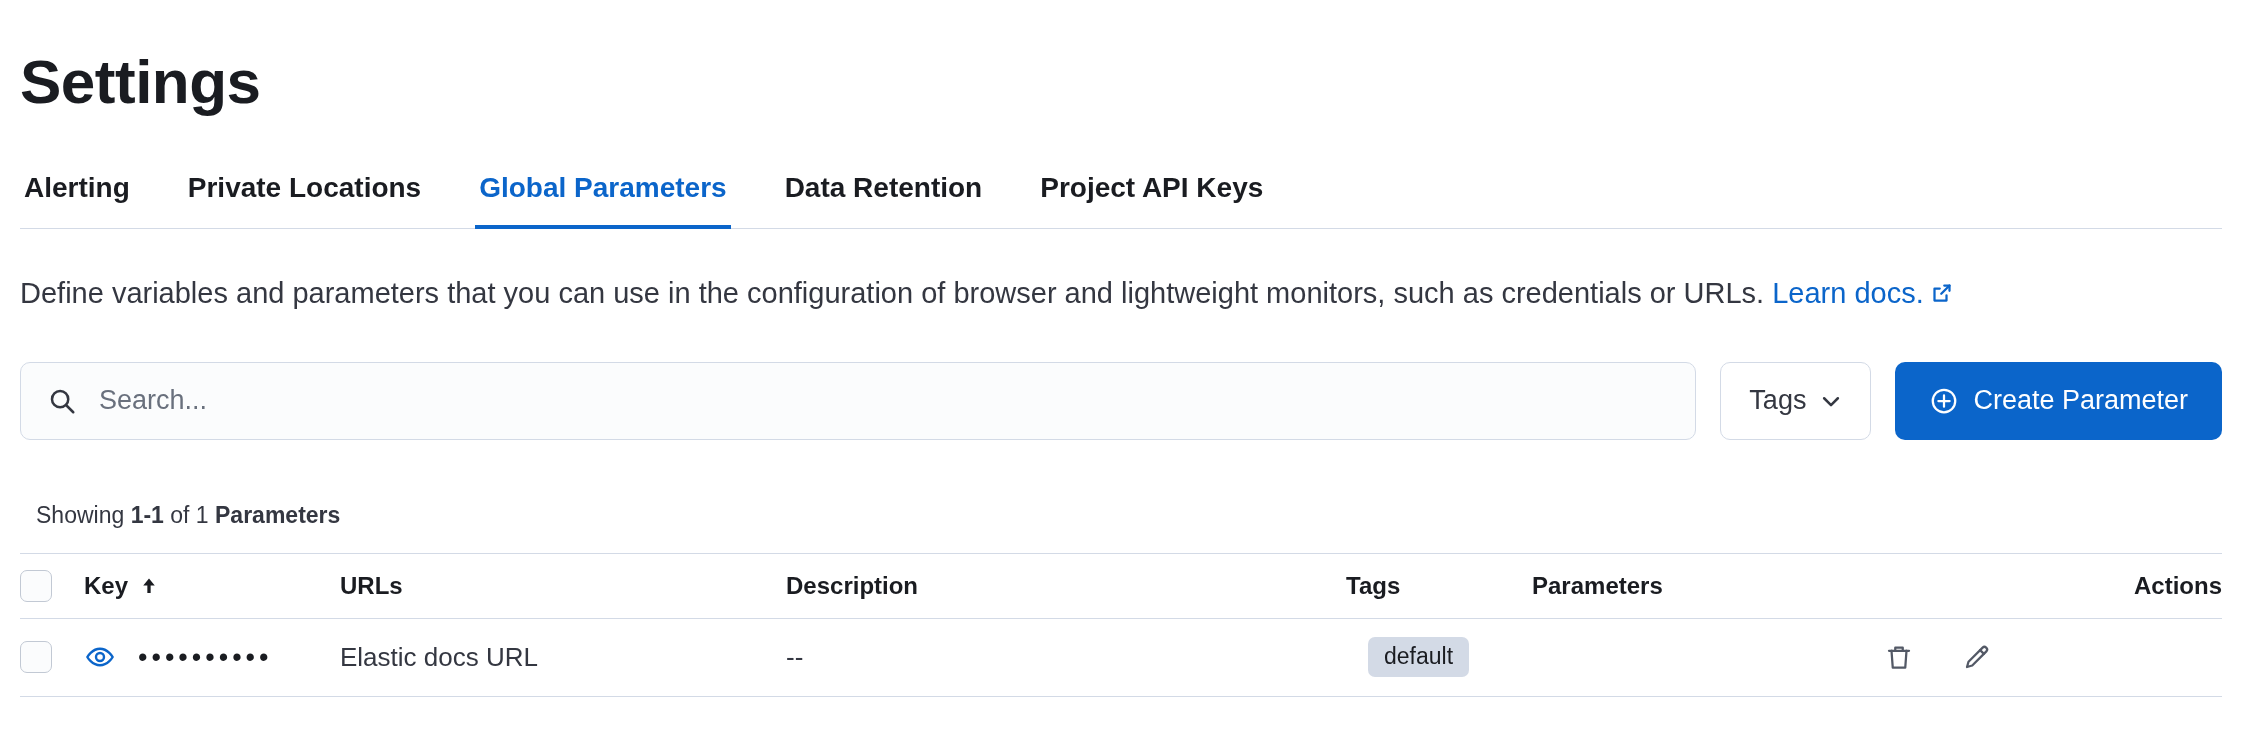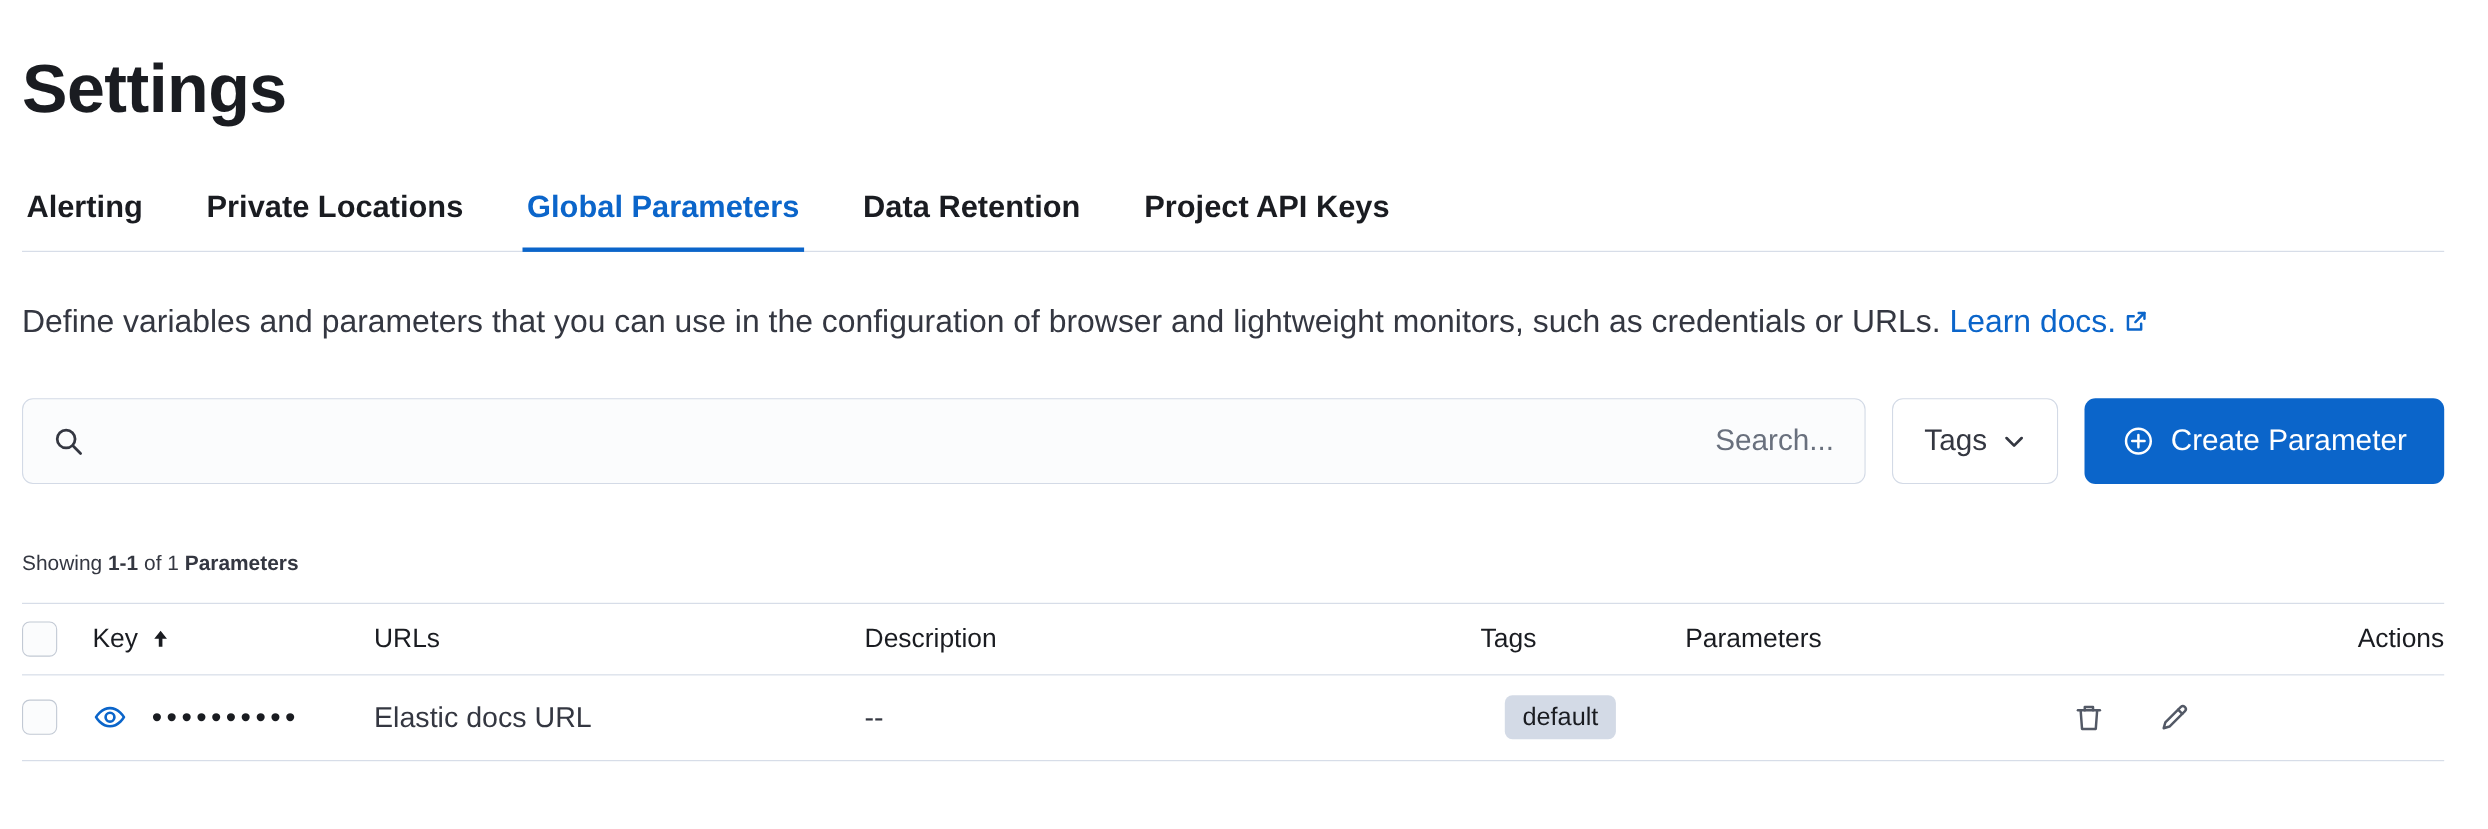--- a/index.html
+++ b/index.html
@@ -39,43 +39,43 @@
   .ext-icon{display:inline-block;vertical-align:-2px;margin-left:6px;color:var(--primary);}
 
   .toolbar{display:flex;gap:24px;margin-top:44px;height:78px;align-items:stretch;}
   .search-box{
     flex:1;display:flex;align-items:center;gap:20px;padding:0 26px;
     background:#fbfcfd;border:1px solid var(--border);border-radius:10px;
   }
   .search-icon{color:var(--text);flex:0 0 auto;display:flex;}
   .search-box input{
     border:none;outline:none;background:transparent;flex:1;
-    font-family:inherit;font-size:27px;color:var(--text);text-align:right;
+    font-family:inherit;font-size:27px;color:var(--text);
   }
   .search-box input::placeholder{color:var(--subdued);}
   .btn{
     display:flex;align-items:center;gap:14px;border-radius:10px;cursor:pointer;
     font-family:inherit;font-size:27px;line-height:1;white-space:nowrap;
   }
   .tags-btn{background:#ffffff;border:1px solid var(--border);color:var(--text);padding:0 28px;font-weight:500;}
   .create-btn{background:var(--primary);border:none;color:#ffffff;padding:0 34px;font-weight:500;}
   .chevron{display:flex;color:var(--text);}
   .plus-icon{display:flex;}
 
-  .summary{margin-top:62px;font-size:19px;color:var(--text);}
+  .summary{margin-top:62px;font-size:23px;color:var(--text);margin-left:16px;}
   .summary b{font-weight:700;}
 
   .table{margin-top:24px;}
   .thead,.trow{
     display:grid;align-items:center;
     grid-template-columns:64px 256px 446px 560px 186px 1fr 230px;
   }
   .thead{
     border-top:1px solid var(--border);border-bottom:1px solid var(--border);
-    height:66px;font-size:24px;font-weight:400;color:var(--title);
+    height:66px;font-size:24px;font-weight:700;color:var(--title);
   }
   .trow{height:78px;border-bottom:1px solid var(--border);font-size:26px;color:var(--text);}
   .cell{display:flex;align-items:center;gap:10px;}
   .cell.right{justify-content:flex-end;}
   .checkbox{
     width:32px;height:32px;border:1px solid #c2c9d4;border-radius:7px;
     background:#fbfcfd;display:inline-block;cursor:pointer;
   }
   .sort-icon{display:flex;color:var(--title);}
   .value-cell{display:flex;align-items:center;gap:22px;}

